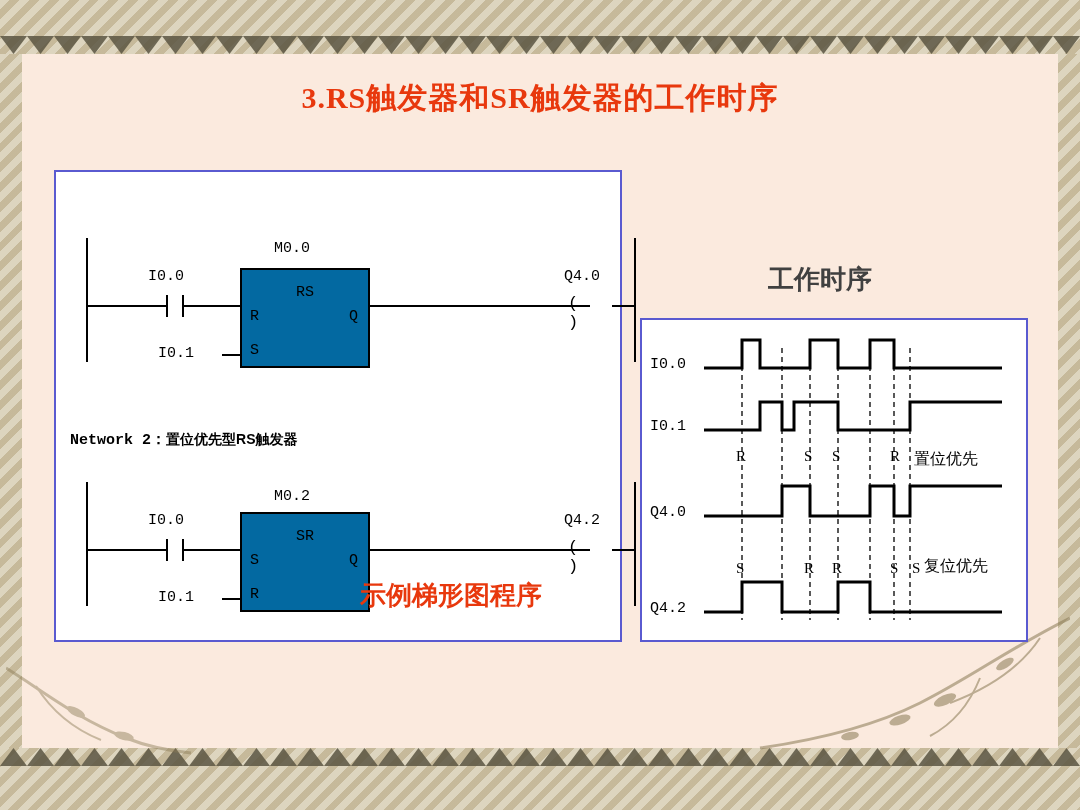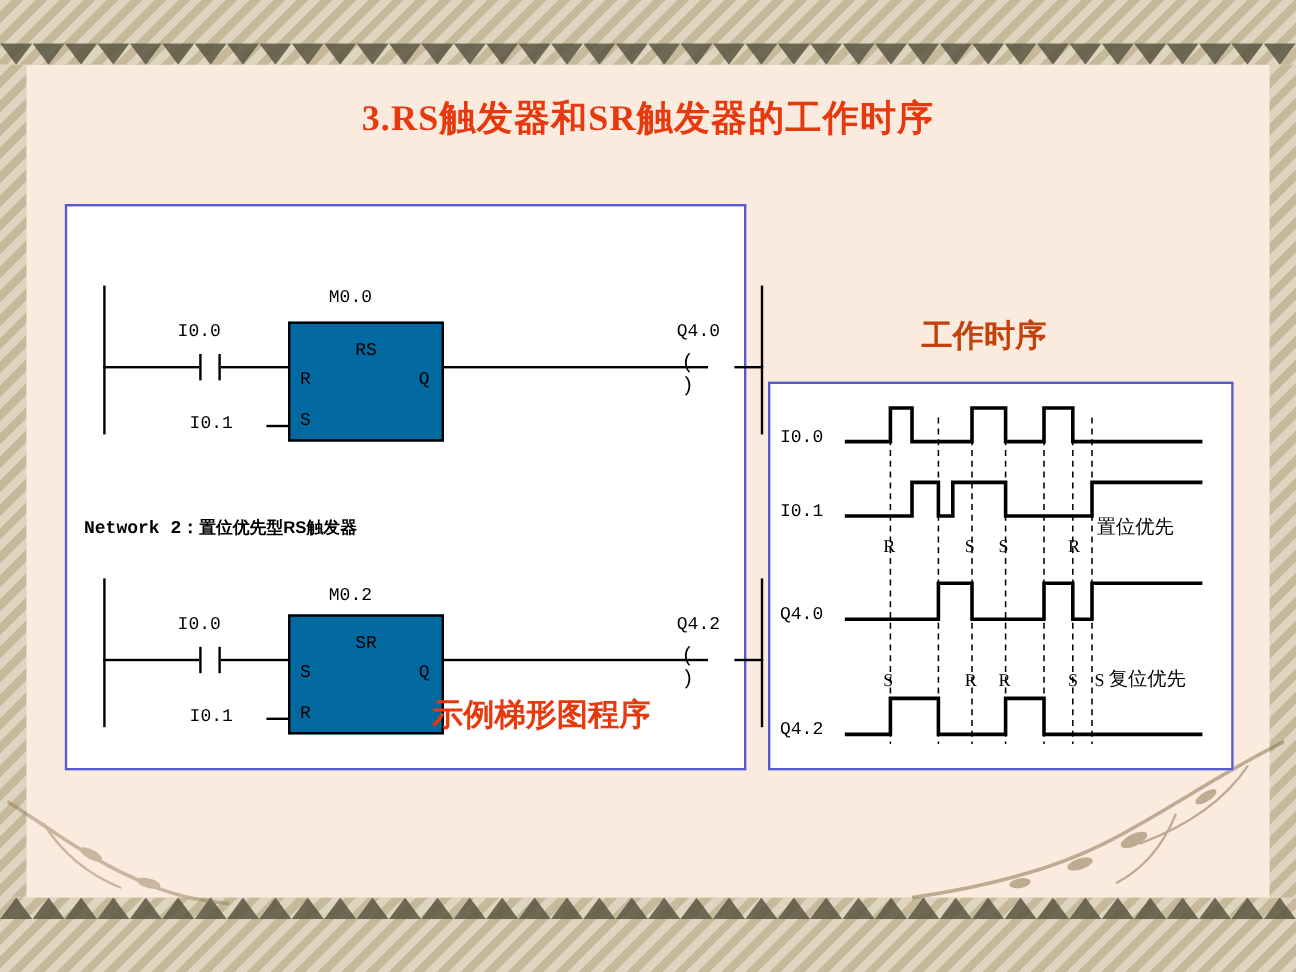--- a/index.html
+++ b/index.html
@@ -184,21 +184,21 @@
     font-weight: bold;
     font-size: 26px;
     white-space: nowrap;
   }
 
   
   .timing-caption {
     position: absolute;
     left: 768px;
     top: 262px;
-    color: #c2410c;
+    color: #404040;
     font-family: Liberation Mono, monospace;
     font-weight: bold;
     font-size: 26px;
     white-space: nowrap;
   }
   .timing-panel {
     position: absolute;
     left: 640px;
     top: 318px;
     width: 388px;
@@ -445,21 +445,21 @@
 
     <div class="sig-label" style="left:8px; top:36px;">I0.0</div>
     <div class="sig-label" style="left:8px; top:98px;">I0.1</div>
     <div class="sig-label" style="left:8px; top:184px;">Q4.0</div>
     <div class="sig-label" style="left:8px; top:280px;">Q4.2</div>
 
     <div class="mark" style="left:94px; top:128px;">R</div>
     <div class="mark" style="left:162px; top:128px;">S</div>
     <div class="mark" style="left:190px; top:128px;">S</div>
     <div class="mark" style="left:248px; top:128px;">R</div>
-    <div class="note" style="left:272px; top:109px;">置位优先</div>
+    <div class="note" style="left:272px; top:129px;">置位优先</div>
 
     <div class="mark" style="left:94px; top:240px;">S</div>
     <div class="mark" style="left:162px; top:240px;">R</div>
     <div class="mark" style="left:190px; top:240px;">R</div>
     <div class="mark" style="left:248px; top:240px;">S</div>
     <div class="mark" style="left:270px; top:240px;">S</div>
     <div class="note" style="left:282px; top:236px;">复位优先</div>
   </div>
 
 </div>

